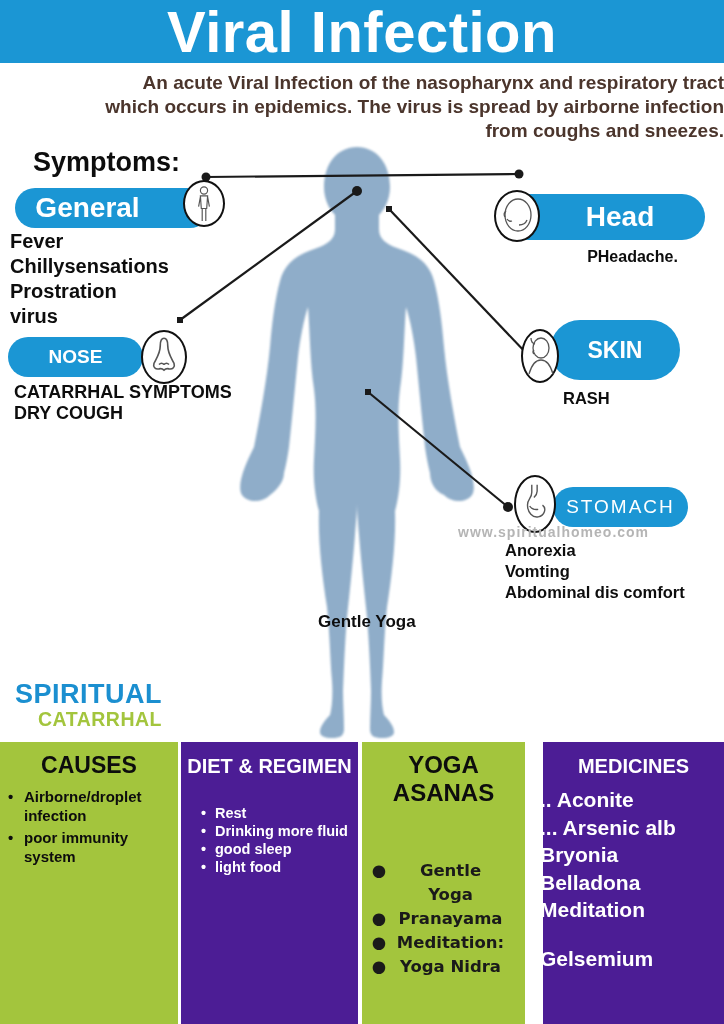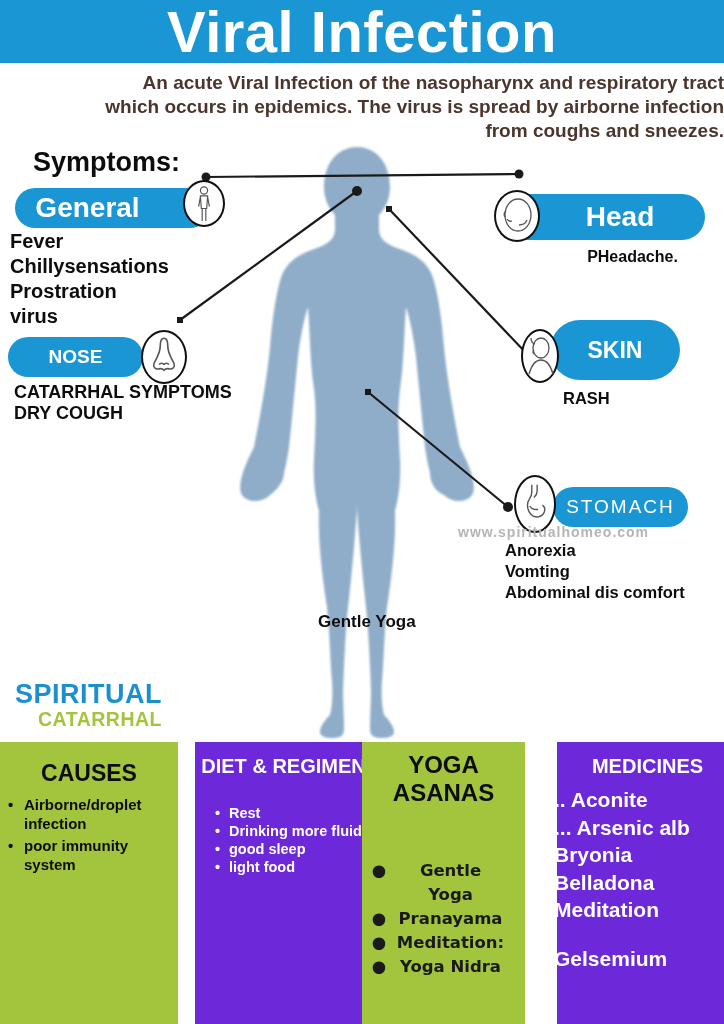--- a/index.html
+++ b/index.html
@@ -66,27 +66,27 @@
     position:absolute; left:458px; top:524px; color:#b5b5b5; font-weight:bold;
     font-size:14px; letter-spacing:1px;
   }
   
   .logo { position:absolute; left:15px; top:681px; line-height:1;text-align:right; }
   .logo .l1 { color:#1b8fd0; font-size:27px; font-weight:bold; letter-spacing:0.5px; }
   .logo .l2 { color:#a3c53d; font-size:19.5px; font-weight:bold; margin-top:2px; letter-spacing:0.5px; }
   
   .col { position:absolute; top:742px; height:282px; }
   .col-green { background:#a3c53d; }
-  .col-blue  { background:#6d28d9;margin-left:14px; }
+  .col-blue  { background:#4c1d95; }
   .col1 { left:0;     width:178px; }
   .col2 { left:181px; width:177px; }
   .col3 { left:362px; width:163px; }
   .col4 { left:543px; width:181px; }
   .col h2 { text-align:center; font-weight:bold; }
-  .col1 h2 { color:#0d0d0d; font-size:23px; margin-top:18px; }
+  .col1 h2 { color:#0d0d0d; font-size:23px; margin-top:10px; }
   .col2 h2 { color:#ffffff; font-size:20px; margin-top:13px; }
   .col3 h2 { color:#0d0d0d; font-size:24px; margin-top:9px;  }
   .col4 h2 { color:#ffffff; font-size:20px; margin-top:13px; }
   .blist { list-style:none; }
   .col1 .blist { margin-top:9px; padding:0 8px 0 8px; color:#0d0d0d; font-size:15px; font-weight:bold; line-height:18.5px; }
   .col1 .blist li { display:flex; margin-bottom:4px; }
   .col1 .blist .bu { width:16px; flex:none; }
   .col2 .blist { margin-top:26px; padding-left:20px; color:#ffffff; font-size:14.5px; font-weight:bold; line-height:18px; }
   .col2 .blist li { display:flex; }
   .col2 .blist .bu { width:14px; flex:none; }

